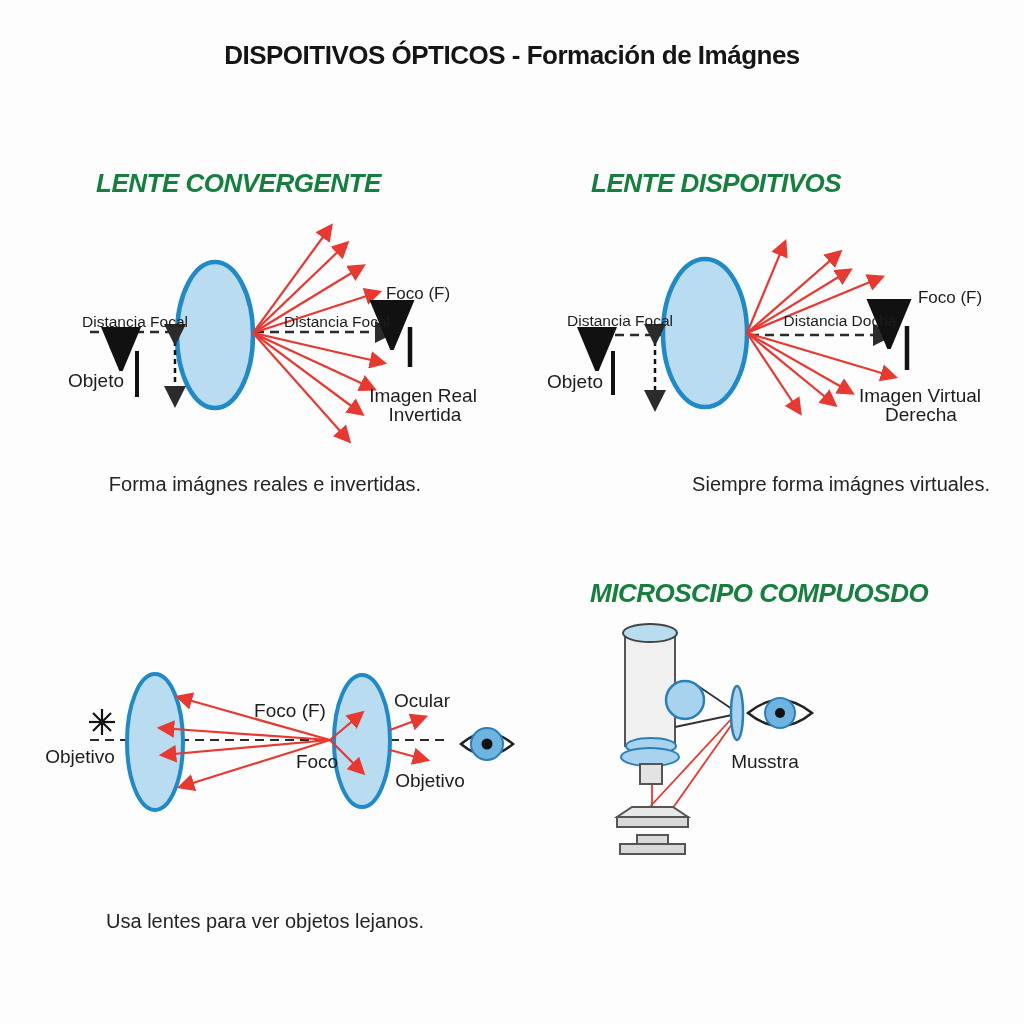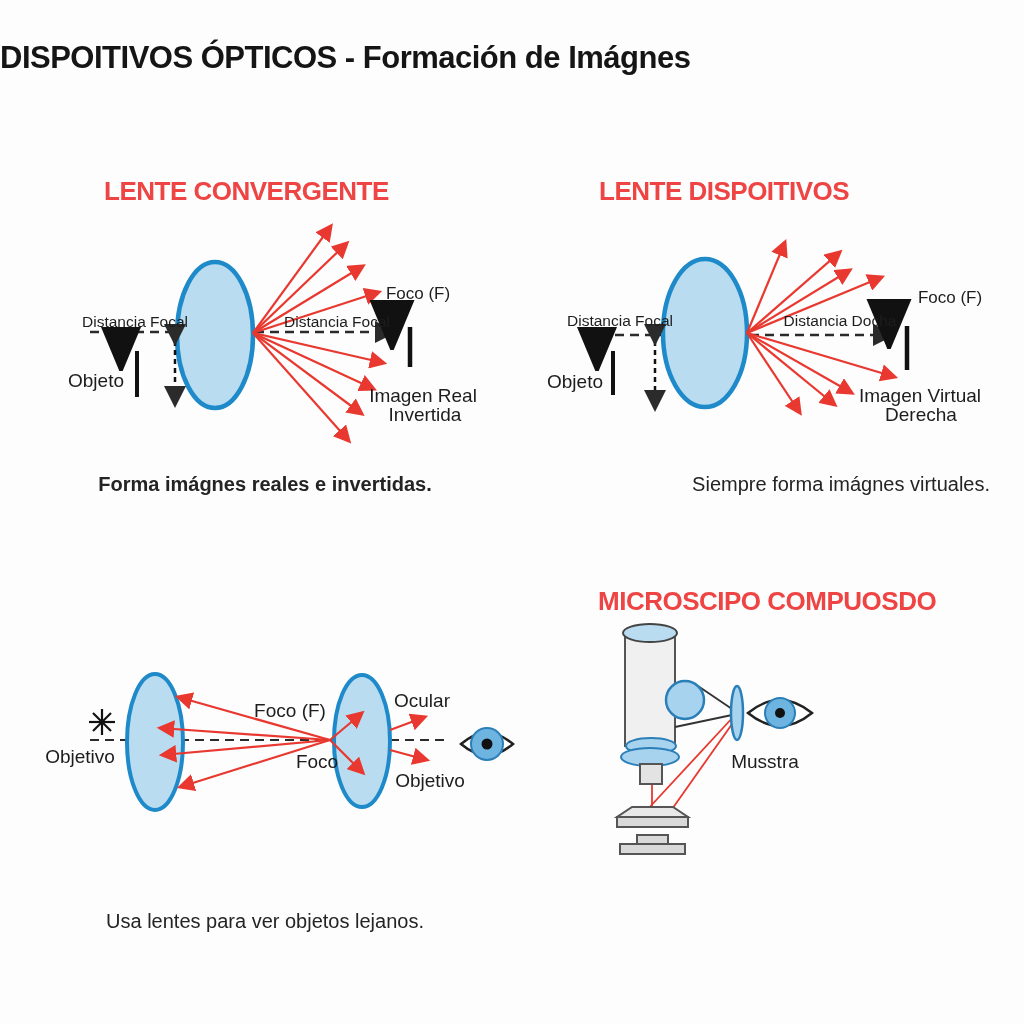--- a/index.html
+++ b/index.html
@@ -1,26 +1,26 @@
 <!DOCTYPE html>
 <html><head>
 <meta charset="utf-8">
 <style>
   html,body{margin:0;padding:0;background:#ffffff;}
   .page{
     position:relative;width:1024px;height:1024px;background:#fdfdfd;
     font-family:"Liberation Sans",sans-serif;color:#1d1d1d;overflow:hidden;
   }
   .main-title{
-    position:absolute;top:40px;left:0;width:1024px;text-align:left;
-    font-size:31px;font-weight:700;letter-spacing:-0.5px;color:#151515;margin:0;
+    position:absolute;top:40px;left:0;width:1024px;text-align:center;
+    font-size:26px;font-weight:700;letter-spacing:-0.5px;color:#151515;margin:0;
   }
   .panel-title{
     position:absolute;font-size:26px;font-weight:700;letter-spacing:-0.5px;
-    color:#ef4444;margin:8px;white-space:nowrap;
+    color:#15803d;margin:0;white-space:nowrap;font-style:italic;
   }
   .caption{
     position:absolute;font-size:20px;color:#242424;text-align:center;margin:0;
   }
   svg{position:absolute;overflow:visible;}
   text{font-family:"Liberation Sans",sans-serif;fill:#1d1d1d;}
   .lbl{font-size:15.5px;}
   .lbl-lg{font-size:19px;}
   .lbl-md{font-size:17px;}
 </style>
@@ -68,21 +68,21 @@
     <line x1="370" y1="152" x2="370" y2="112" stroke="#111" stroke-width="4.5" marker-end="url(#ah-black-big)"></line>
 
     <text class="lbl" x="95" y="112" text-anchor="middle">Distancia Focal</text>
     <text class="lbl" x="297" y="112" text-anchor="middle">Distancia Focal</text>
     <text class="lbl-md" x="378" y="84" text-anchor="middle">Foco (F)</text>
     <text class="lbl-lg" x="56" y="172" text-anchor="middle">Objeto</text>
     <text class="lbl-lg" x="383" y="187" text-anchor="middle">Imagen Real</text>
     <text class="lbl-lg" x="385" y="206" text-anchor="middle">Invertida</text>
   </svg>
 
-  <p class="caption" style="left:40px;top:473px;width:450px;font-weight:bold;">Forma imágnes reales e invertidas.</p>
+  <p class="caption" style="left:40px;top:473px;width:450px;">Forma imágnes reales e invertidas.</p>
 
   <h2 class="panel-title" style="left:591px;top:168px;">LENTE DISPOITIVOS</h2>
 
   <svg style="left:540px;top:215px;" width="470" height="235" viewBox="0 0 470 235">
     <line x1="45" y1="120" x2="350" y2="120" stroke="#2b2b2b" stroke-width="2.5" stroke-dasharray="9 6" marker-end="url(#ah-dark)"></line>
 
     <ellipse cx="165" cy="118" rx="42" ry="74" fill="#b9dcf0" stroke="#1f8ac9" stroke-width="4.5"></ellipse>
 
     <line x1="115" y1="126" x2="115" y2="192" stroke="#111" stroke-width="2.5" stroke-dasharray="5 4" marker-start="url(#ah-dark)" marker-end="url(#ah-dark)"></line>
 

